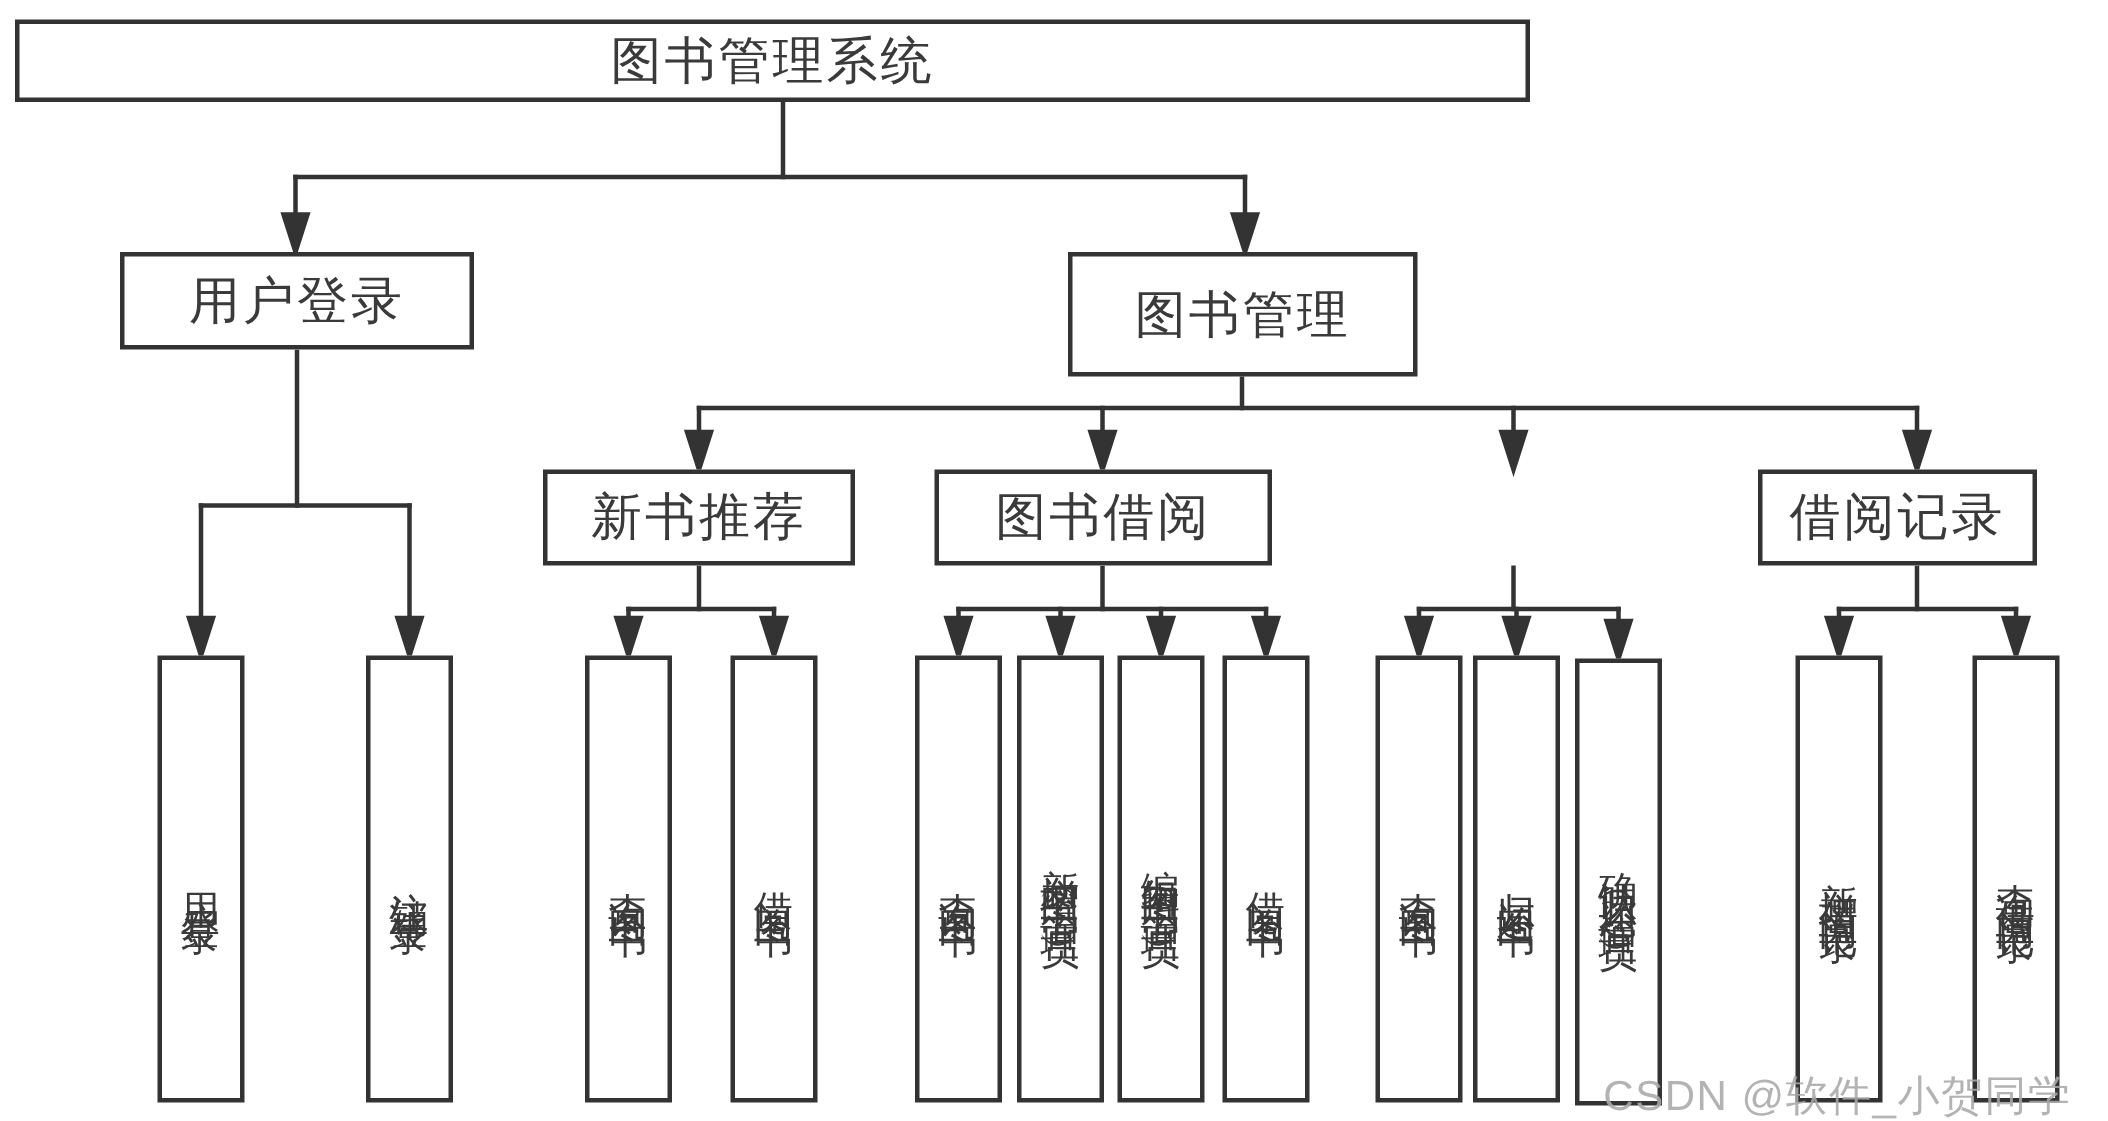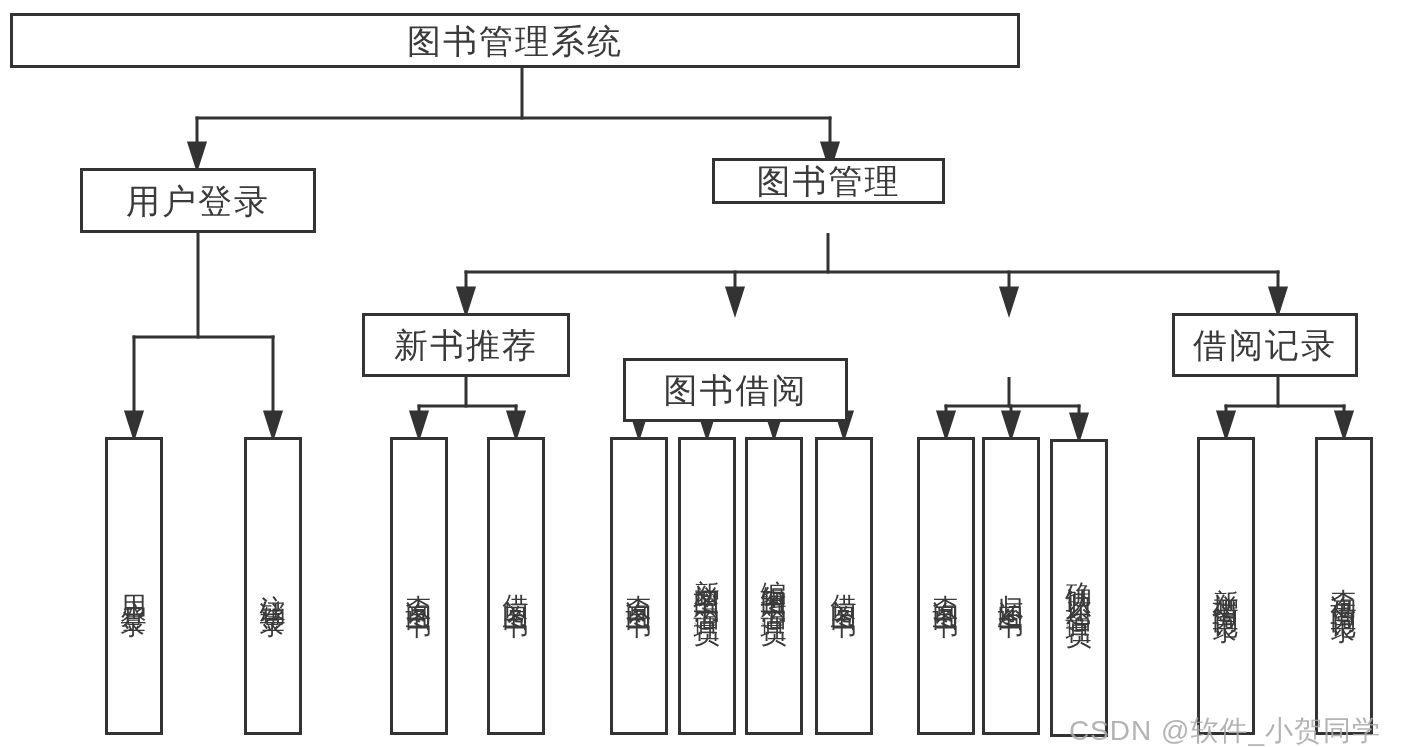--- a/index.html
+++ b/index.html
@@ -122,24 +122,24 @@
       <line x1="1226" y1="404.5" x2="1226" y2="416"></line>
       <polygon points="1218,412 1234,412 1226,437"></polygon>
       <line x1="1344" y1="404.5" x2="1344" y2="416"></line>
       <polygon points="1336,412 1352,412 1344,437"></polygon>
     </g>
   </svg>
 
   <div class="node h-node" style="left:10px; top:13px; width:1010px; height:55px;">图书管理系统</div>
 
   <div class="node h-node" style="left:80px; top:168px; width:236px; height:65px;">用户登录</div>
-  <div class="node h-node" style="left:712px; top:158px; width:233px; height:46px;text-align:center;">图书管理</div>
+  <div class="node h-node" style="left:712px; top:168px; width:233px; height:83px;text-align:center;">图书管理</div>
 
   <div class="node h-node" style="left:362px; top:313px; width:208px; height:64px;">新书推荐</div>
-  <div class="node h-node" style="left:623px; top:313px; width:225px; height:64px;margin-top:45px;">图书借阅</div>
+  <div class="node h-node" style="left:623px; top:313px; width:225px; height:64px;">图书借阅</div>
   <div class="node h-node" style="left:1172px; top:313px; width:186px; height:64px;">借阅记录</div>
 
   <div class="node v-node" style="left:105px; top:437px; width:58px; height:298px;">用户登录</div>
   <div class="node v-node" style="left:244px; top:437px; width:58px; height:298px;">注销登录</div>
 
   <div class="node v-node" style="left:390px; top:437px; width:58px; height:298px;">查询图书</div>
   <div class="node v-node" style="left:487px; top:437px; width:58px; height:298px;">借阅图书</div>
 
   <div class="node v-node" style="left:610px; top:437px; width:58px; height:298px;">查询图书</div>
   <div class="node v-node" style="left:678px; top:437px; width:58px; height:298px;">新增图书（管理员）</div>

